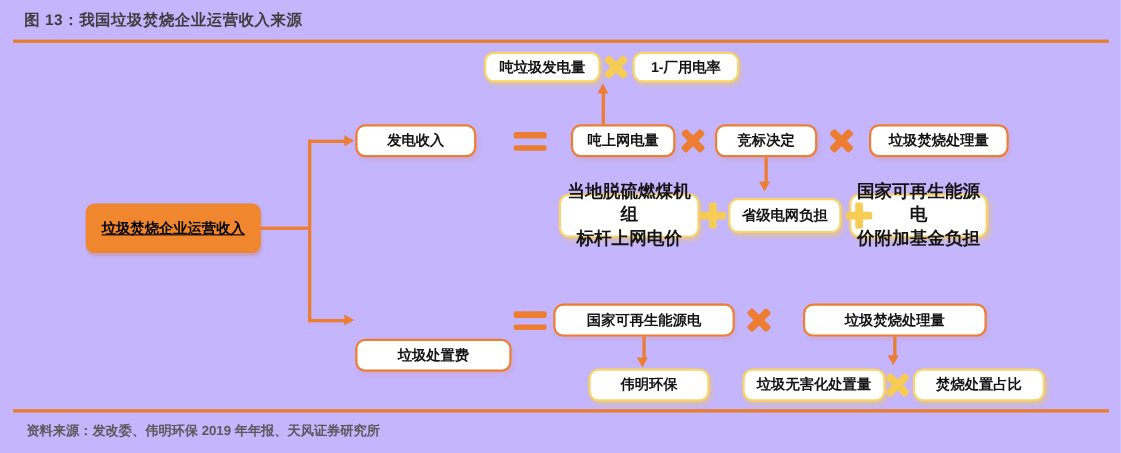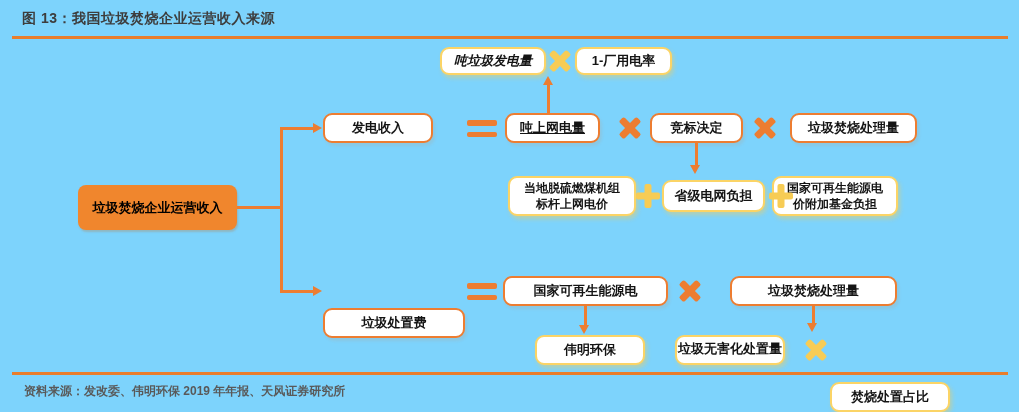--- a/index.html
+++ b/index.html
@@ -1,31 +1,31 @@
 <!DOCTYPE html>
 <html><head>
 <meta charset="utf-8">
 <style>
   html,body{margin:0;padding:0;background:#fff;}
   body{font-family:"Liberation Sans","DejaVu Sans",sans-serif;}
-  .canvas{position:relative;width:1019px;height:412px;background:#7dd3fc;overflow:hidden;}
+  .canvas{position:relative;width:1019px;height:412px;background:#c4b5fd;overflow:hidden;}
 
   .fig-title{position:absolute;left:22px;top:10px;font-size:14px;font-weight:bold;color:#3d3d3d;letter-spacing:.5px;}
   .rule{position:absolute;left:12px;width:996px;height:2.5px;background:#e87d2b;}
   .rule-top{top:36px;}
   .rule-bottom{top:372px;}
   .fig-source{position:absolute;left:24px;top:383px;font-size:12px;color:#595959;font-weight:bold;}
 
   .box{position:absolute;display:flex;align-items:center;justify-content:center;
        background:#fff;border-radius:9px;font-weight:bold;font-size:13px;color:#141414;
        text-align:center;box-sizing:border-box;line-height:1.2;}
   .b-orange{border:2.5px solid #ed7d31;box-shadow:2px 3px 3px rgba(237,125,49,.12);}
   .b-yellow{border:2.5px solid #fbd466;box-shadow:2px 3px 4px rgba(247,204,85,.45);}
   .b-solid{background:#f0862d;color:#000;border:none;border-radius:8px;box-shadow:1px 2px 2px rgba(200,100,20,.25);}
-  .two-line{white-space:pre-line;font-size:12px;line-height:1.35;text-align:center;}
+  .two-line{white-space:pre-line;font-size:16px;line-height:1.35;text-align:center;}
 
   
   .hline{position:absolute;height:2.5px;background:#ed7d31;}
   .vline{position:absolute;width:2.5px;background:#ed7d31;}
   .arr{position:absolute;width:0;height:0;border-style:solid;}
   .arr-right{border-width:5.5px 0 5.5px 9px;border-color:transparent transparent transparent #ed7d31;}
   .arr-up{border-width:0 5.5px 9px 5.5px;border-color:transparent transparent #ed7d31 transparent;}
   .arr-down{border-width:9px 5.5px 0 5.5px;border-color:#ed7d31 transparent transparent transparent;}
 
   
@@ -36,36 +36,36 @@
   .op-x::after{transform:translate(-50%,-50%) rotate(-45deg);}
   .op-plus::before,.op-plus::after{content:"";position:absolute;left:50%;top:50%;border-radius:2px;background:currentColor;}
   .op-plus::before{width:24px;height:7px;transform:translate(-50%,-50%);}
   .op-plus::after{width:7px;height:24px;transform:translate(-50%,-50%);}
   .op-eq{width:30px;height:17px;}
   .op-eq::before,.op-eq::after{content:"";position:absolute;left:0;width:30px;height:5.5px;border-radius:2px;background:currentColor;}
   .op-eq::before{top:0;}
   .op-eq::after{bottom:0;}
 
   
-  #n-root{left:78px;top:185px;width:159px;height:45px;}
+  #n-root{left:78px;top:185px;width:159px;height:45px;text-decoration:underline;}
   #n-power-revenue{left:323px;top:113px;width:110px;height:30px;}
-  #n-ton-grid{left:505px;top:113px;width:95px;height:30px;text-decoration:underline;}
+  #n-ton-grid{left:519px;top:113px;width:95px;height:30px;}
   #n-grid-price{left:650px;top:113px;width:93px;height:30px;}
   #n-incin-top{left:790px;top:113px;width:127px;height:30px;}
-  #n-ton-waste{left:440px;top:47px;width:106px;height:28px;font-style:italic;}
+  #n-ton-waste{left:440px;top:47px;width:106px;height:28px;}
   #n-plant-rate{left:575px;top:47px;width:97px;height:28px;}
   #n-local-benchmark{left:508px;top:176px;width:128px;height:40px;}
   #n-prov-grid{left:662px;top:180px;width:103px;height:32px;}
   #n-national-fund{left:772px;top:176px;width:126px;height:40px;}
   #n-disposal-fee{left:323px;top:276px;width:142px;height:30px;margin-top:32px;}
   #n-fee-price{left:503px;top:276px;width:165px;height:30px;}
   #n-incin-bottom{left:730px;top:276px;width:167px;height:30px;}
   #n-bidding{left:535px;top:335px;width:110px;height:30px;}
-  #n-harmless{left:675px;top:335px;width:110px;height:30px;font-family:Liberation Mono, monospace;}
-  #n-incin-ratio{left:830px;top:335px;width:120px;height:30px;margin-top:47px;}
+  #n-harmless{left:675px;top:335px;width:130px;height:30px;}
+  #n-incin-ratio{left:830px;top:335px;width:120px;height:30px;}
 </style>
 </head>
 <body>
 
 <div class="canvas">
 
   <div class="fig-title">图 13：我国垃圾焚烧企业运营收入来源</div>
   <div class="rule rule-top"></div>
 
   <div class="box b-solid" id="n-root">垃圾焚烧企业运营收入</div>

